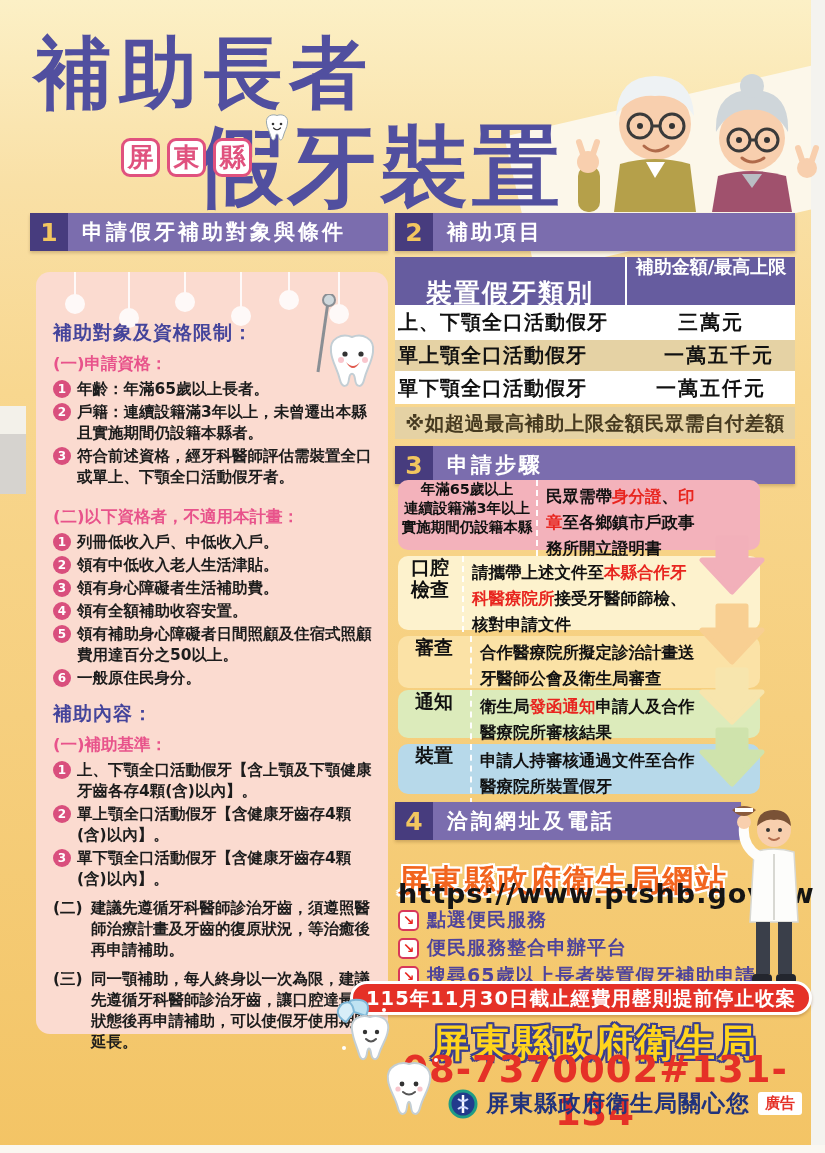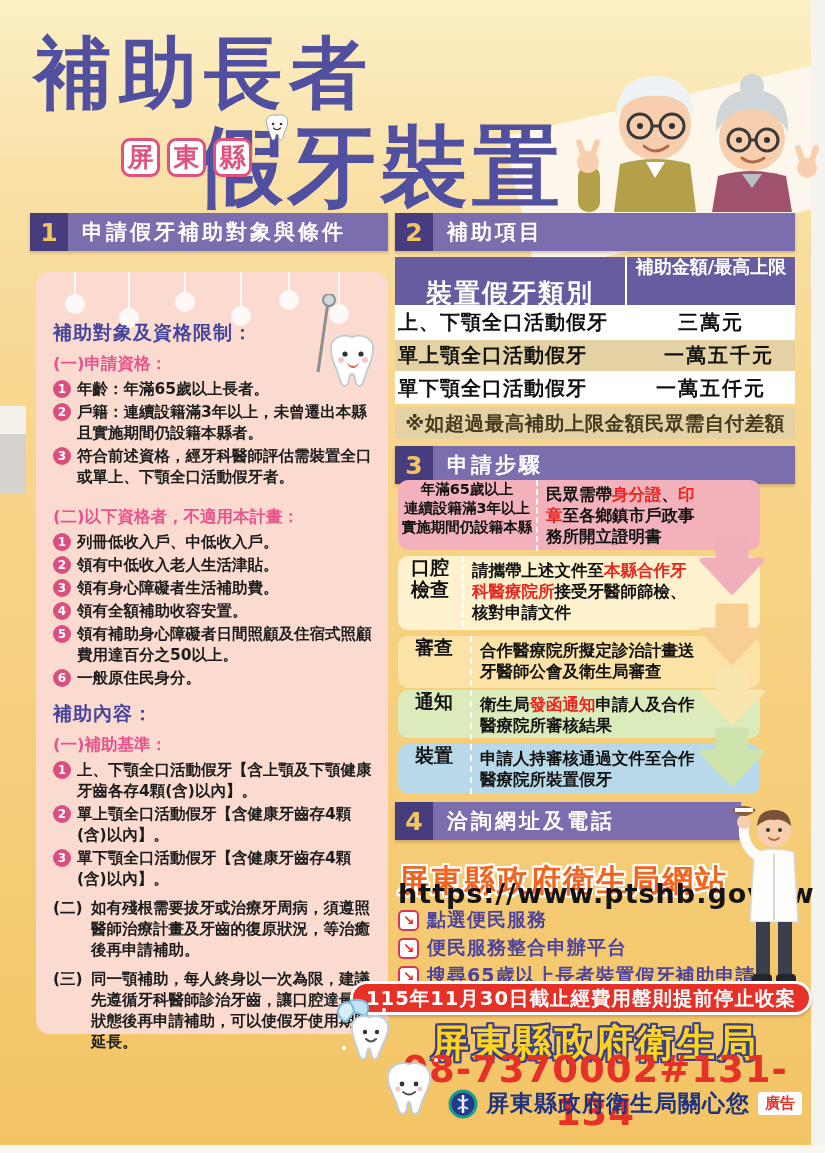--- a/index.html
+++ b/index.html
@@ -57,21 +57,21 @@
   .t-head .c2 .l2 { font-size:13px; font-weight:700;margin-top:38px; }
   .t-row { display:grid; grid-template-columns:232px 168px; height:33px; border-top:2px solid #fff; }
   .t-row .cat { font-size:20px; font-weight:800; color:#111; display:flex; align-items:center; padding-left:3px; letter-spacing:1px; }
   .t-row .amt { font-size:20px; font-weight:800; color:#111; display:flex; align-items:center; justify-content:center; letter-spacing:2px; }
   .row-white { background:#fff; } .row-tan { background:#e5d2a4;gap:8px; }
   .t-note { margin-top:3px; height:32px; background:#e5d2a4; color:#463a20; font-size:19.5px; font-weight:800; display:flex; align-items:center; justify-content:center; letter-spacing:.5px; }
 
   
   .step { position:absolute; left:398px; width:362px; border-radius:10px; display:flex; align-items:flex-start; }
   .step .slabel { flex:0 0 72px; text-align:center; font-size:19px; font-weight:900; color:#111; line-height:22px; }
-  .step .scontent { flex:1; border-left:2px dashed rgba(255,255,255,.95); padding:4px 64px 4px 8px; font-size:16.5px; line-height:21px; font-weight:800; color:#111; }
+  .step .scontent { flex:1; border-left:2px dashed rgba(255,255,255,.95); padding:4px 64px 4px 8px; font-size:16.5px; line-height:26px; font-weight:800; color:#111; }
   .step .red, .red { color:#e8251f; }
   #step1 { top:480px; height:70px; background:#f3b2bb; }
   #step1 .s1left { flex:0 0 138px; text-align:center; font-size:14.5px; font-weight:900; line-height:19px; color:#111; }
   #step1 .scontent { padding-right:56px; }
   #step2 { top:556px; height:74px; background:#fdf2cd; }
   #step2 .slabel { flex:0 0 64px; padding:0 10px; }
   #step3 { top:636px; height:52px; background:#fbe2a6; }
   #step4 { top:690px; height:48px; background:#dcebbb; }
   #step5 { top:744px; height:50px; background:#b7d9ea; }
   .chev { position:absolute; left:698px; width:68px; z-index:5; }
@@ -227,21 +227,21 @@
         <span class="badge">2</span>
         <span>單上顎全口活動假牙【含健康牙齒存4顆(含)以內】。</span>
         </div>
       <div class="item">
         <span class="badge">3</span>
         <span>單下顎全口活動假牙【含健康牙齒存4顆(含)以內】。</span>
         </div>
 
       <div class="para">
         <span class="plabel">(二)</span>
-        <span>如有殘根需要拔牙或治療牙周病，須遵照醫師治療計畫及牙齒的復原狀況，等治癒後再申請補助。</span>
+        <span>建議先遵循牙科醫師診治牙齒，須遵照醫師治療計畫及牙齒的復原狀況，等治癒後再申請補助。</span>
         </div>
       <div class="para">
         <span class="plabel">(三)</span>
         <span>同一顎補助，每人終身以一次為限，建議先遵循牙科醫師診治牙齒，讓口腔達最佳狀態後再申請補助，可以使假牙使用期限延長。</span>
         </div>
     </div>
 
     <svg style="position:absolute;right:8px;top:22px;" width="80" height="110" viewBox="0 0 80 110">
       <line x1="28" y1="8" x2="18" y2="78" stroke="#8a8f94" stroke-width="3"></line>
       <circle cx="29" cy="6" r="6" fill="#cfd8dc" stroke="#8a8f94" stroke-width="2"></circle>

